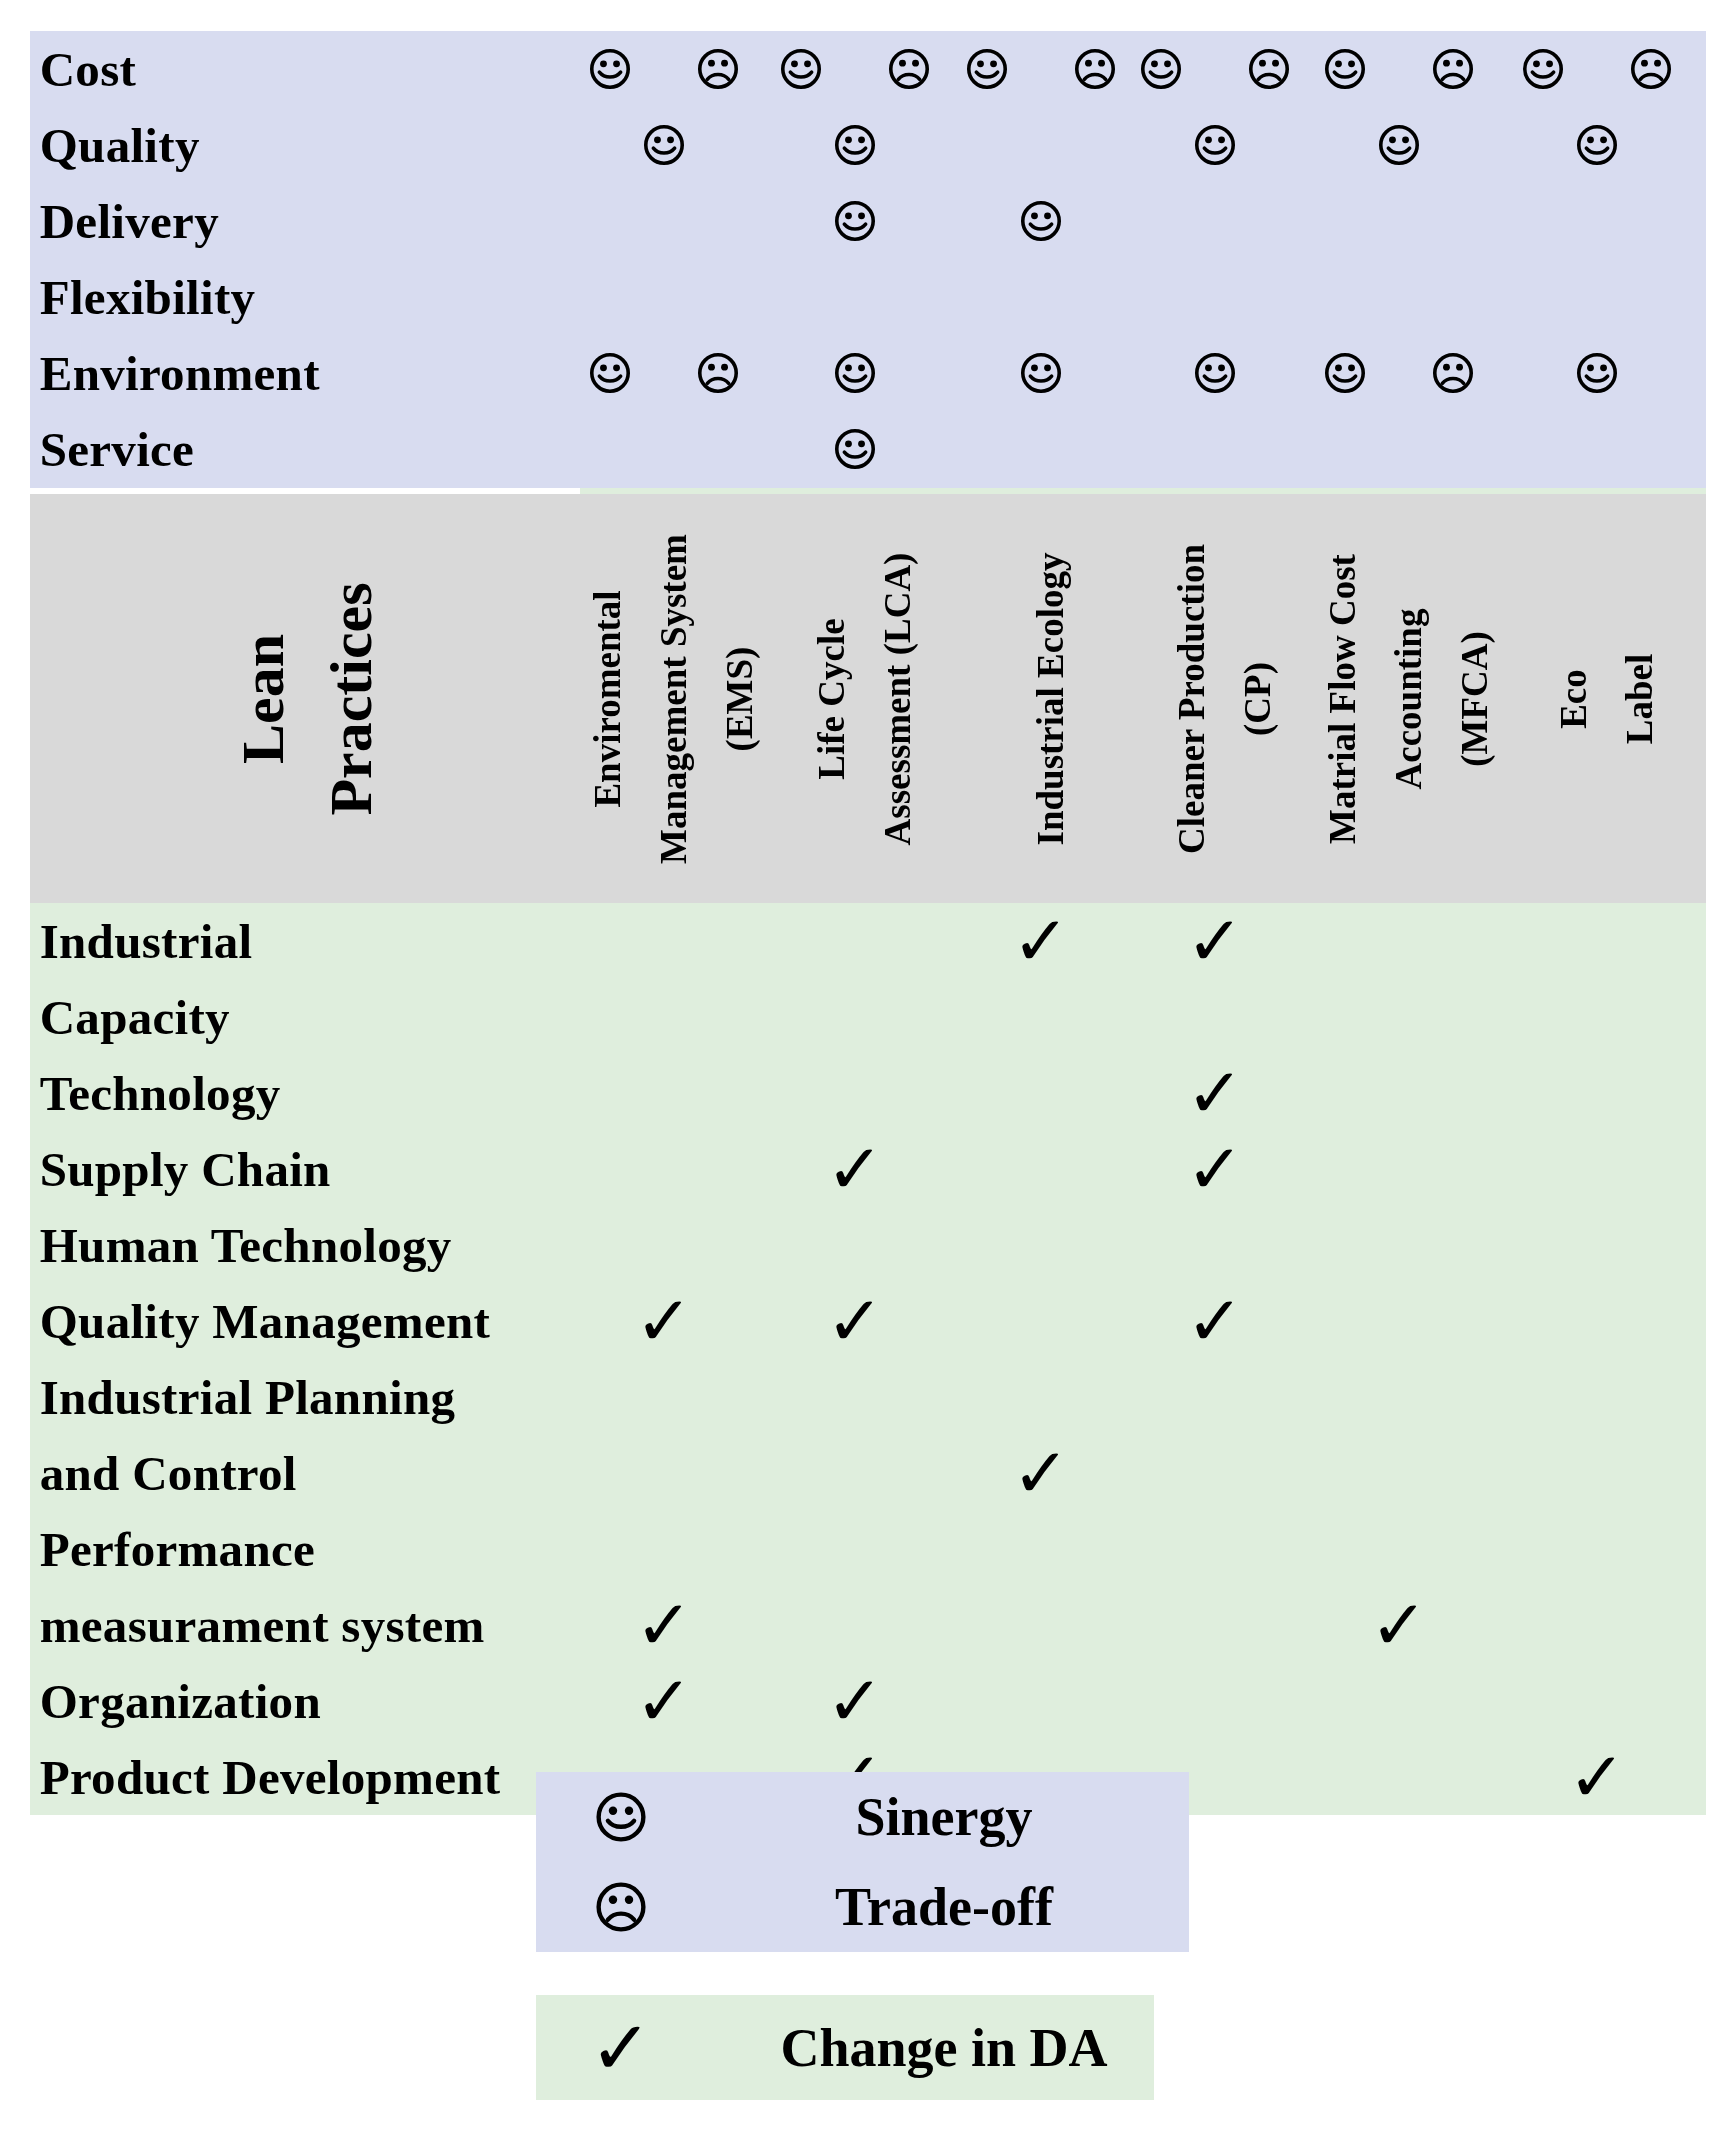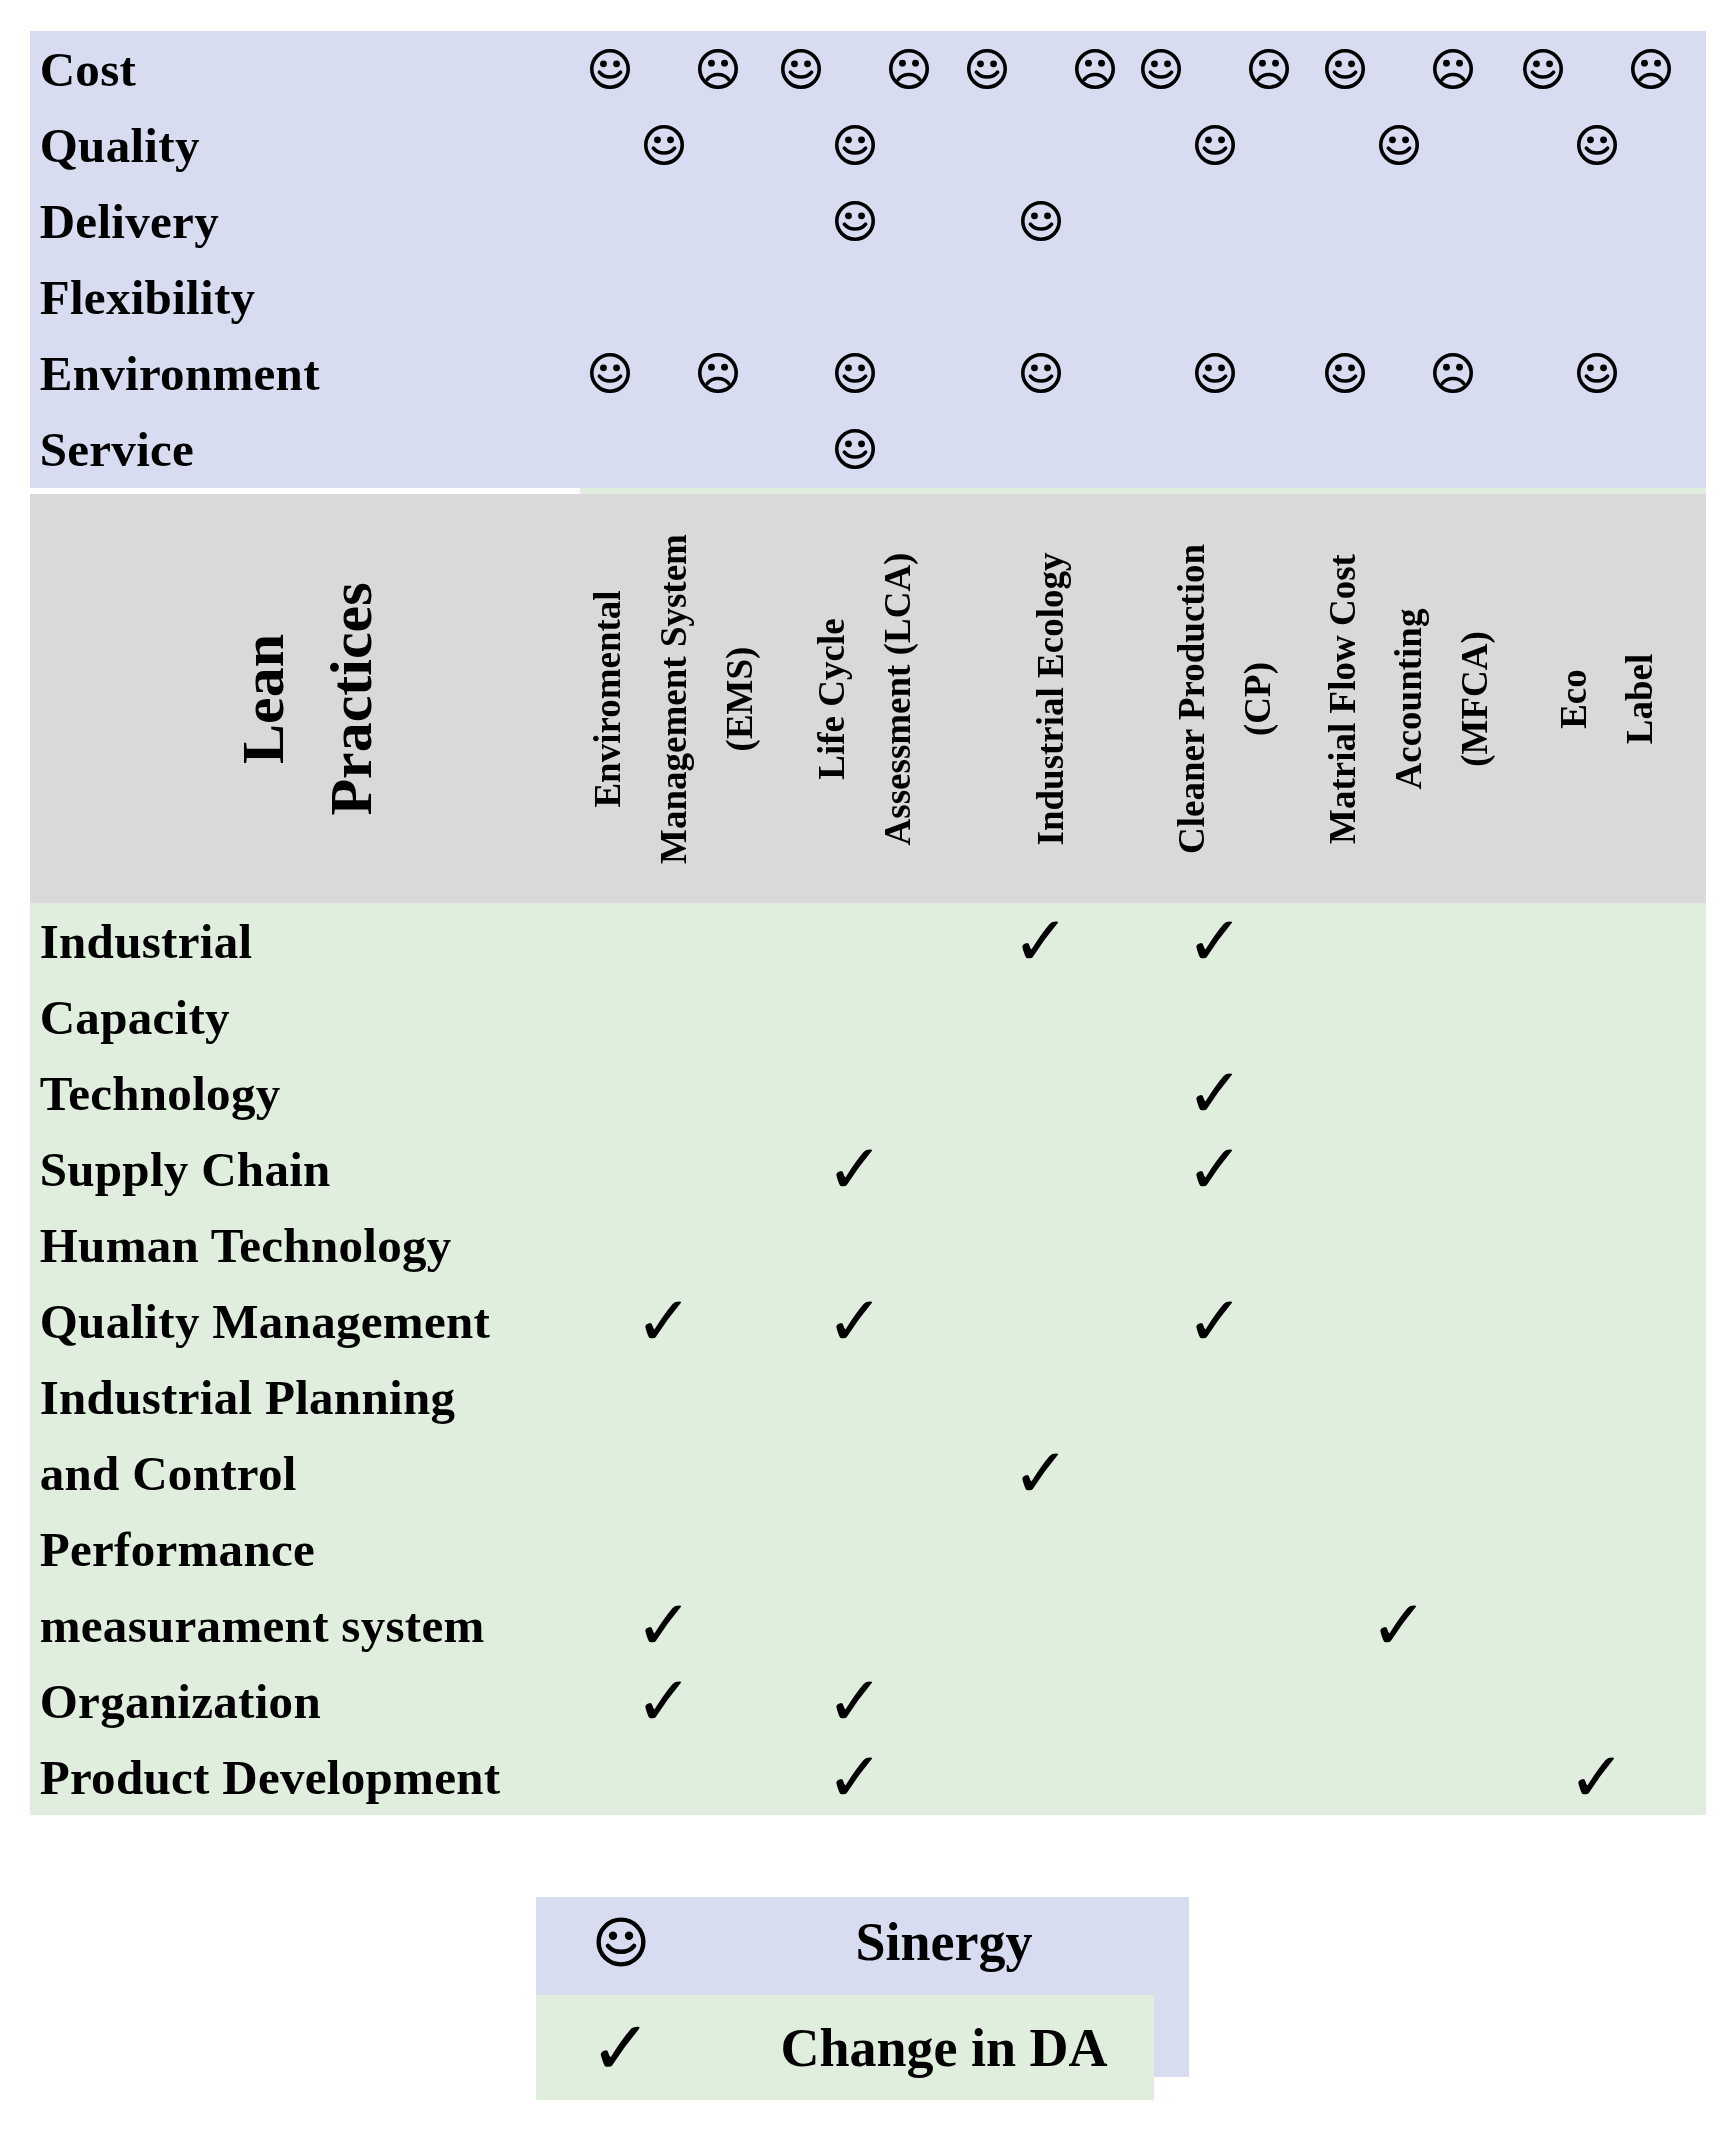--- a/index.html
+++ b/index.html
@@ -8,21 +8,21 @@
   html,body{margin:0;padding:0;}
   body{
     width:1734px;height:2129px;background:#fff;position:relative;
     font-family:"Liberation Serif","DejaVu Serif",serif;color:var(--ink);
   }
   .panel{position:absolute;}
   #perf-panel{left:30px;top:31px;width:1676px;height:457px;background:var(--blue);}
   #green-sliver{left:580px;top:488px;width:1126px;height:6.2px;background:var(--green);}
   #header-panel{left:30px;top:494px;width:1676px;height:409px;background:var(--gray);}
   #matrix-panel{left:30px;top:903px;width:1676px;height:912px;background:var(--green);}
-  #legend-blue{left:536px;top:1897px;width:653px;height:180px;background:var(--blue);}
+  #legend-blue{left:536px;top:1772px;width:653px;height:180px;background:var(--blue);}
   #legend-green{left:536px;top:1995px;width:618px;height:105px;background:var(--green);}
 
   .row{position:relative;width:100%;}
   .row-label{
     position:absolute;left:9.7px;top:50%;transform:translateY(-50%);
     font-size:49px;font-weight:bold;white-space:nowrap;letter-spacing:0.3px;
   }
   .cell{
     position:absolute;top:0;height:100%;width:166px;
     display:flex;align-items:center;justify-content:center;gap:64px;

